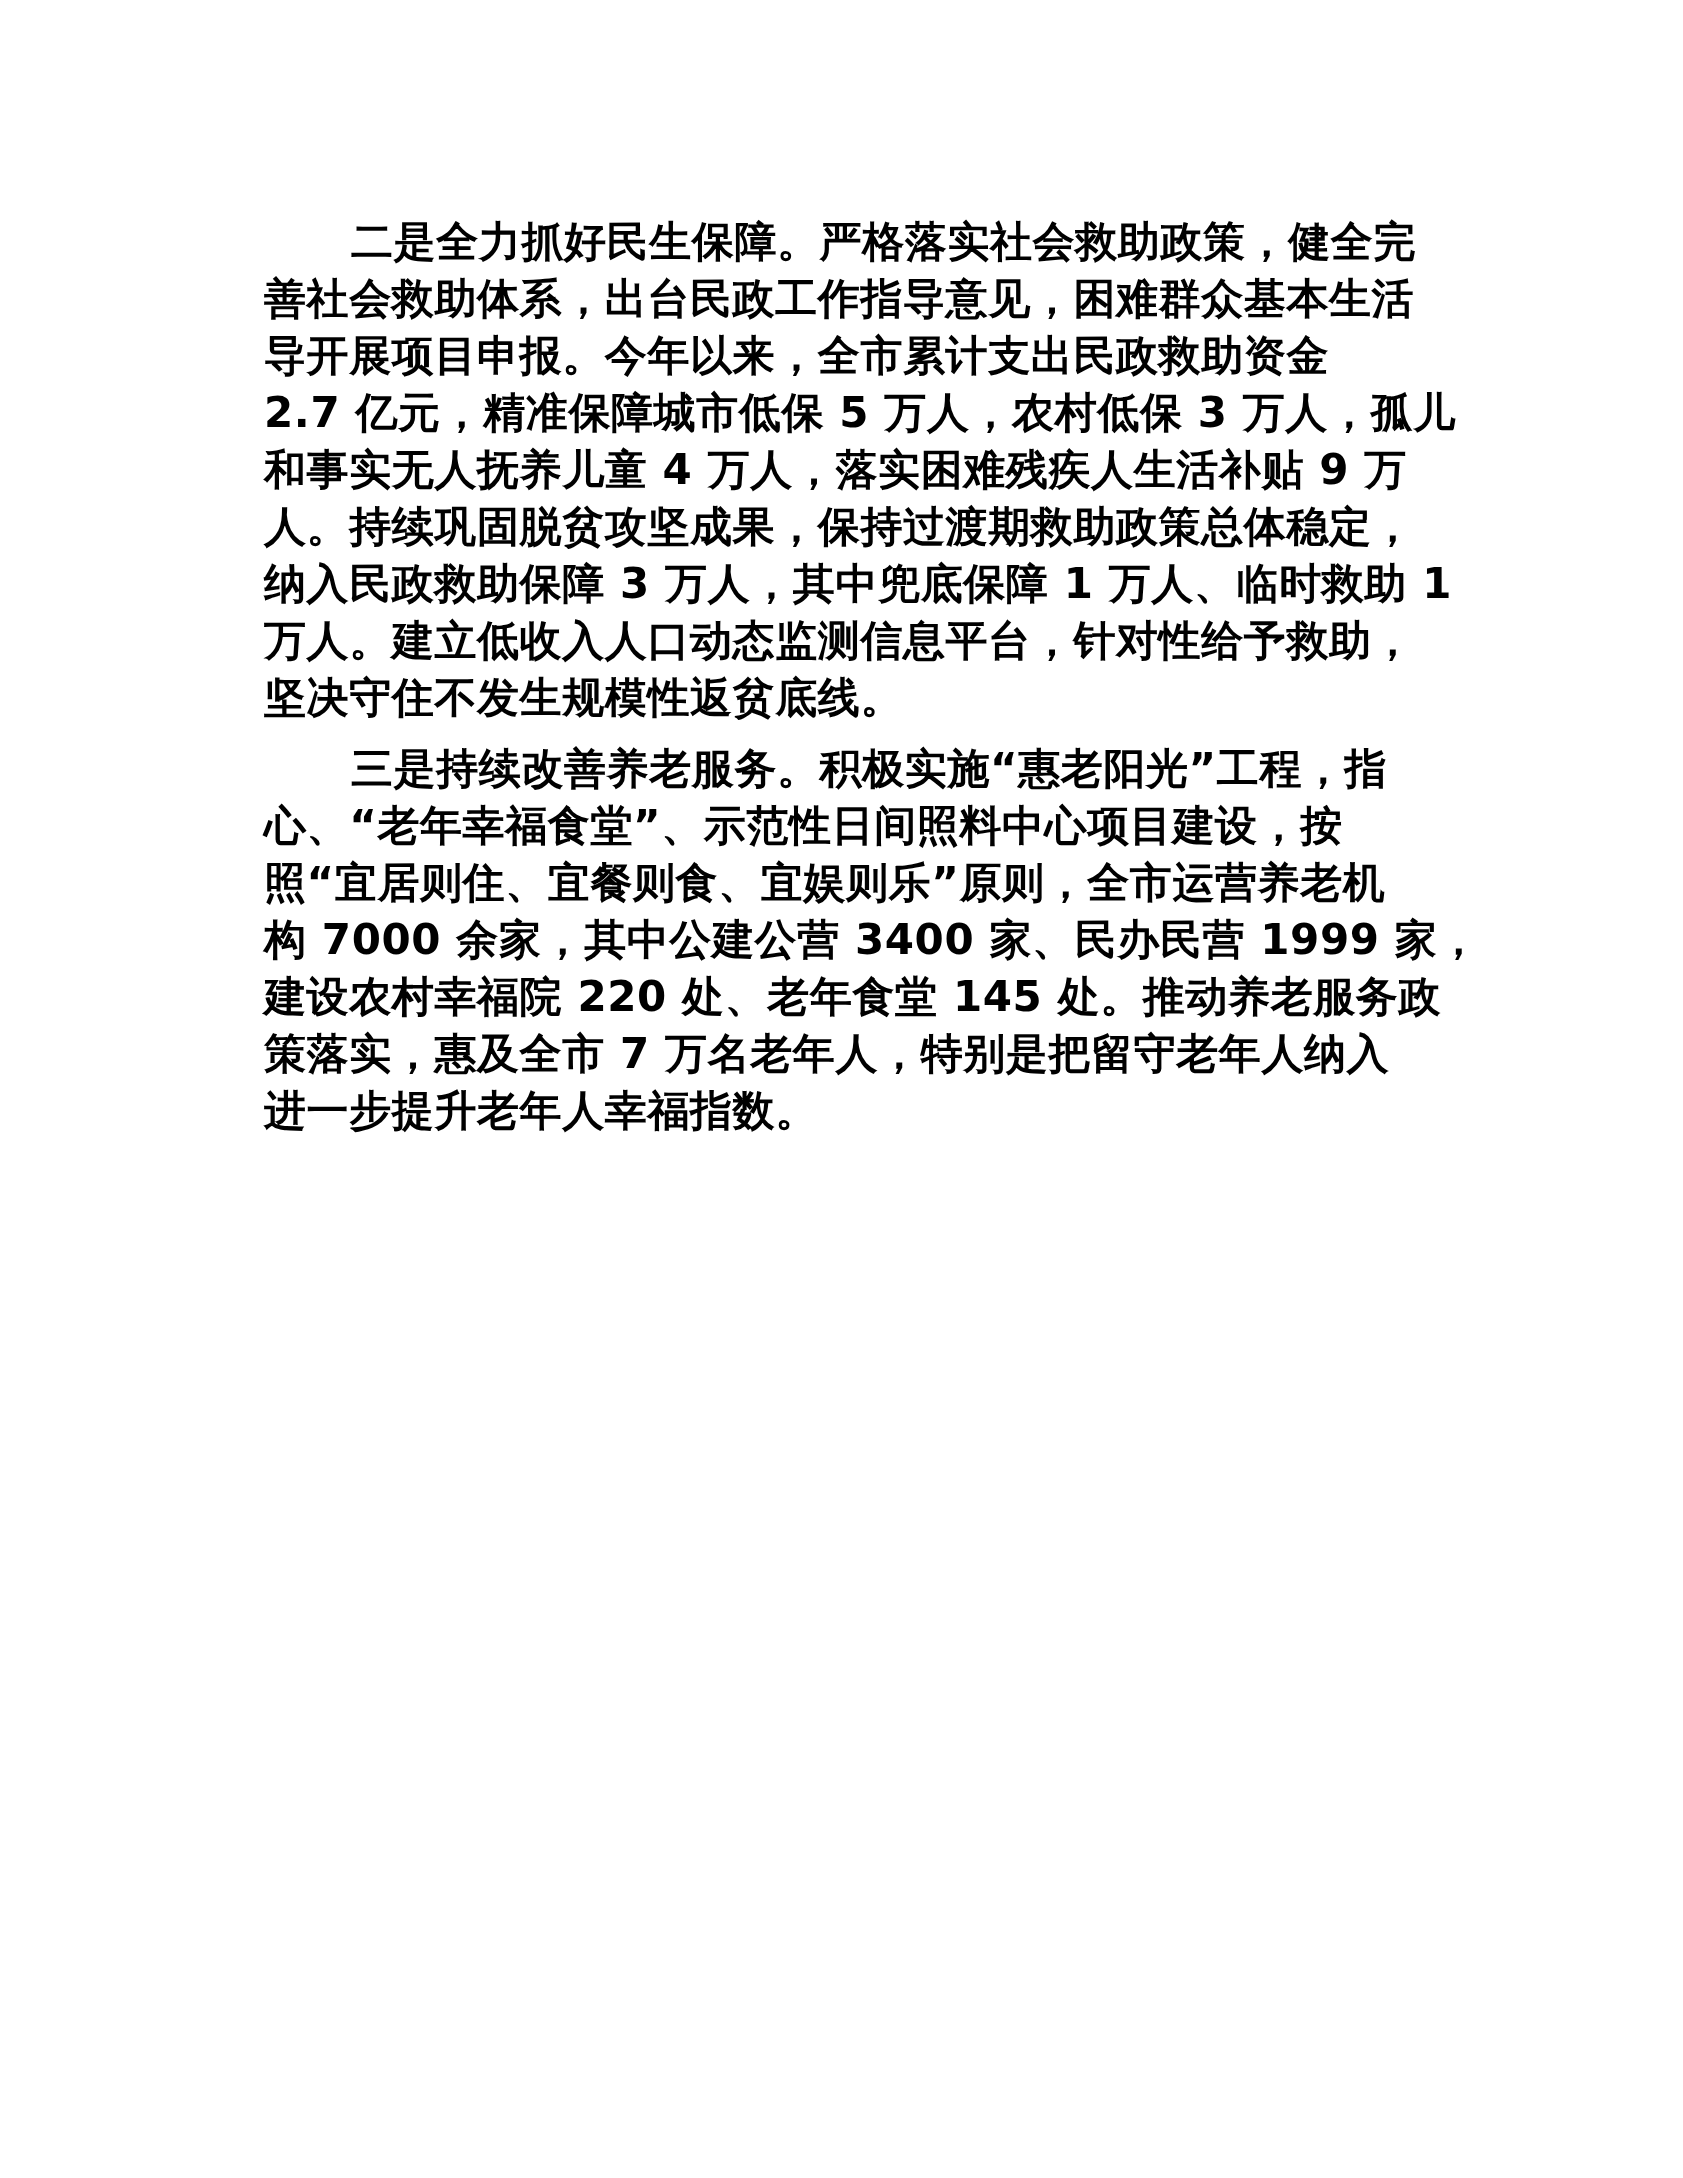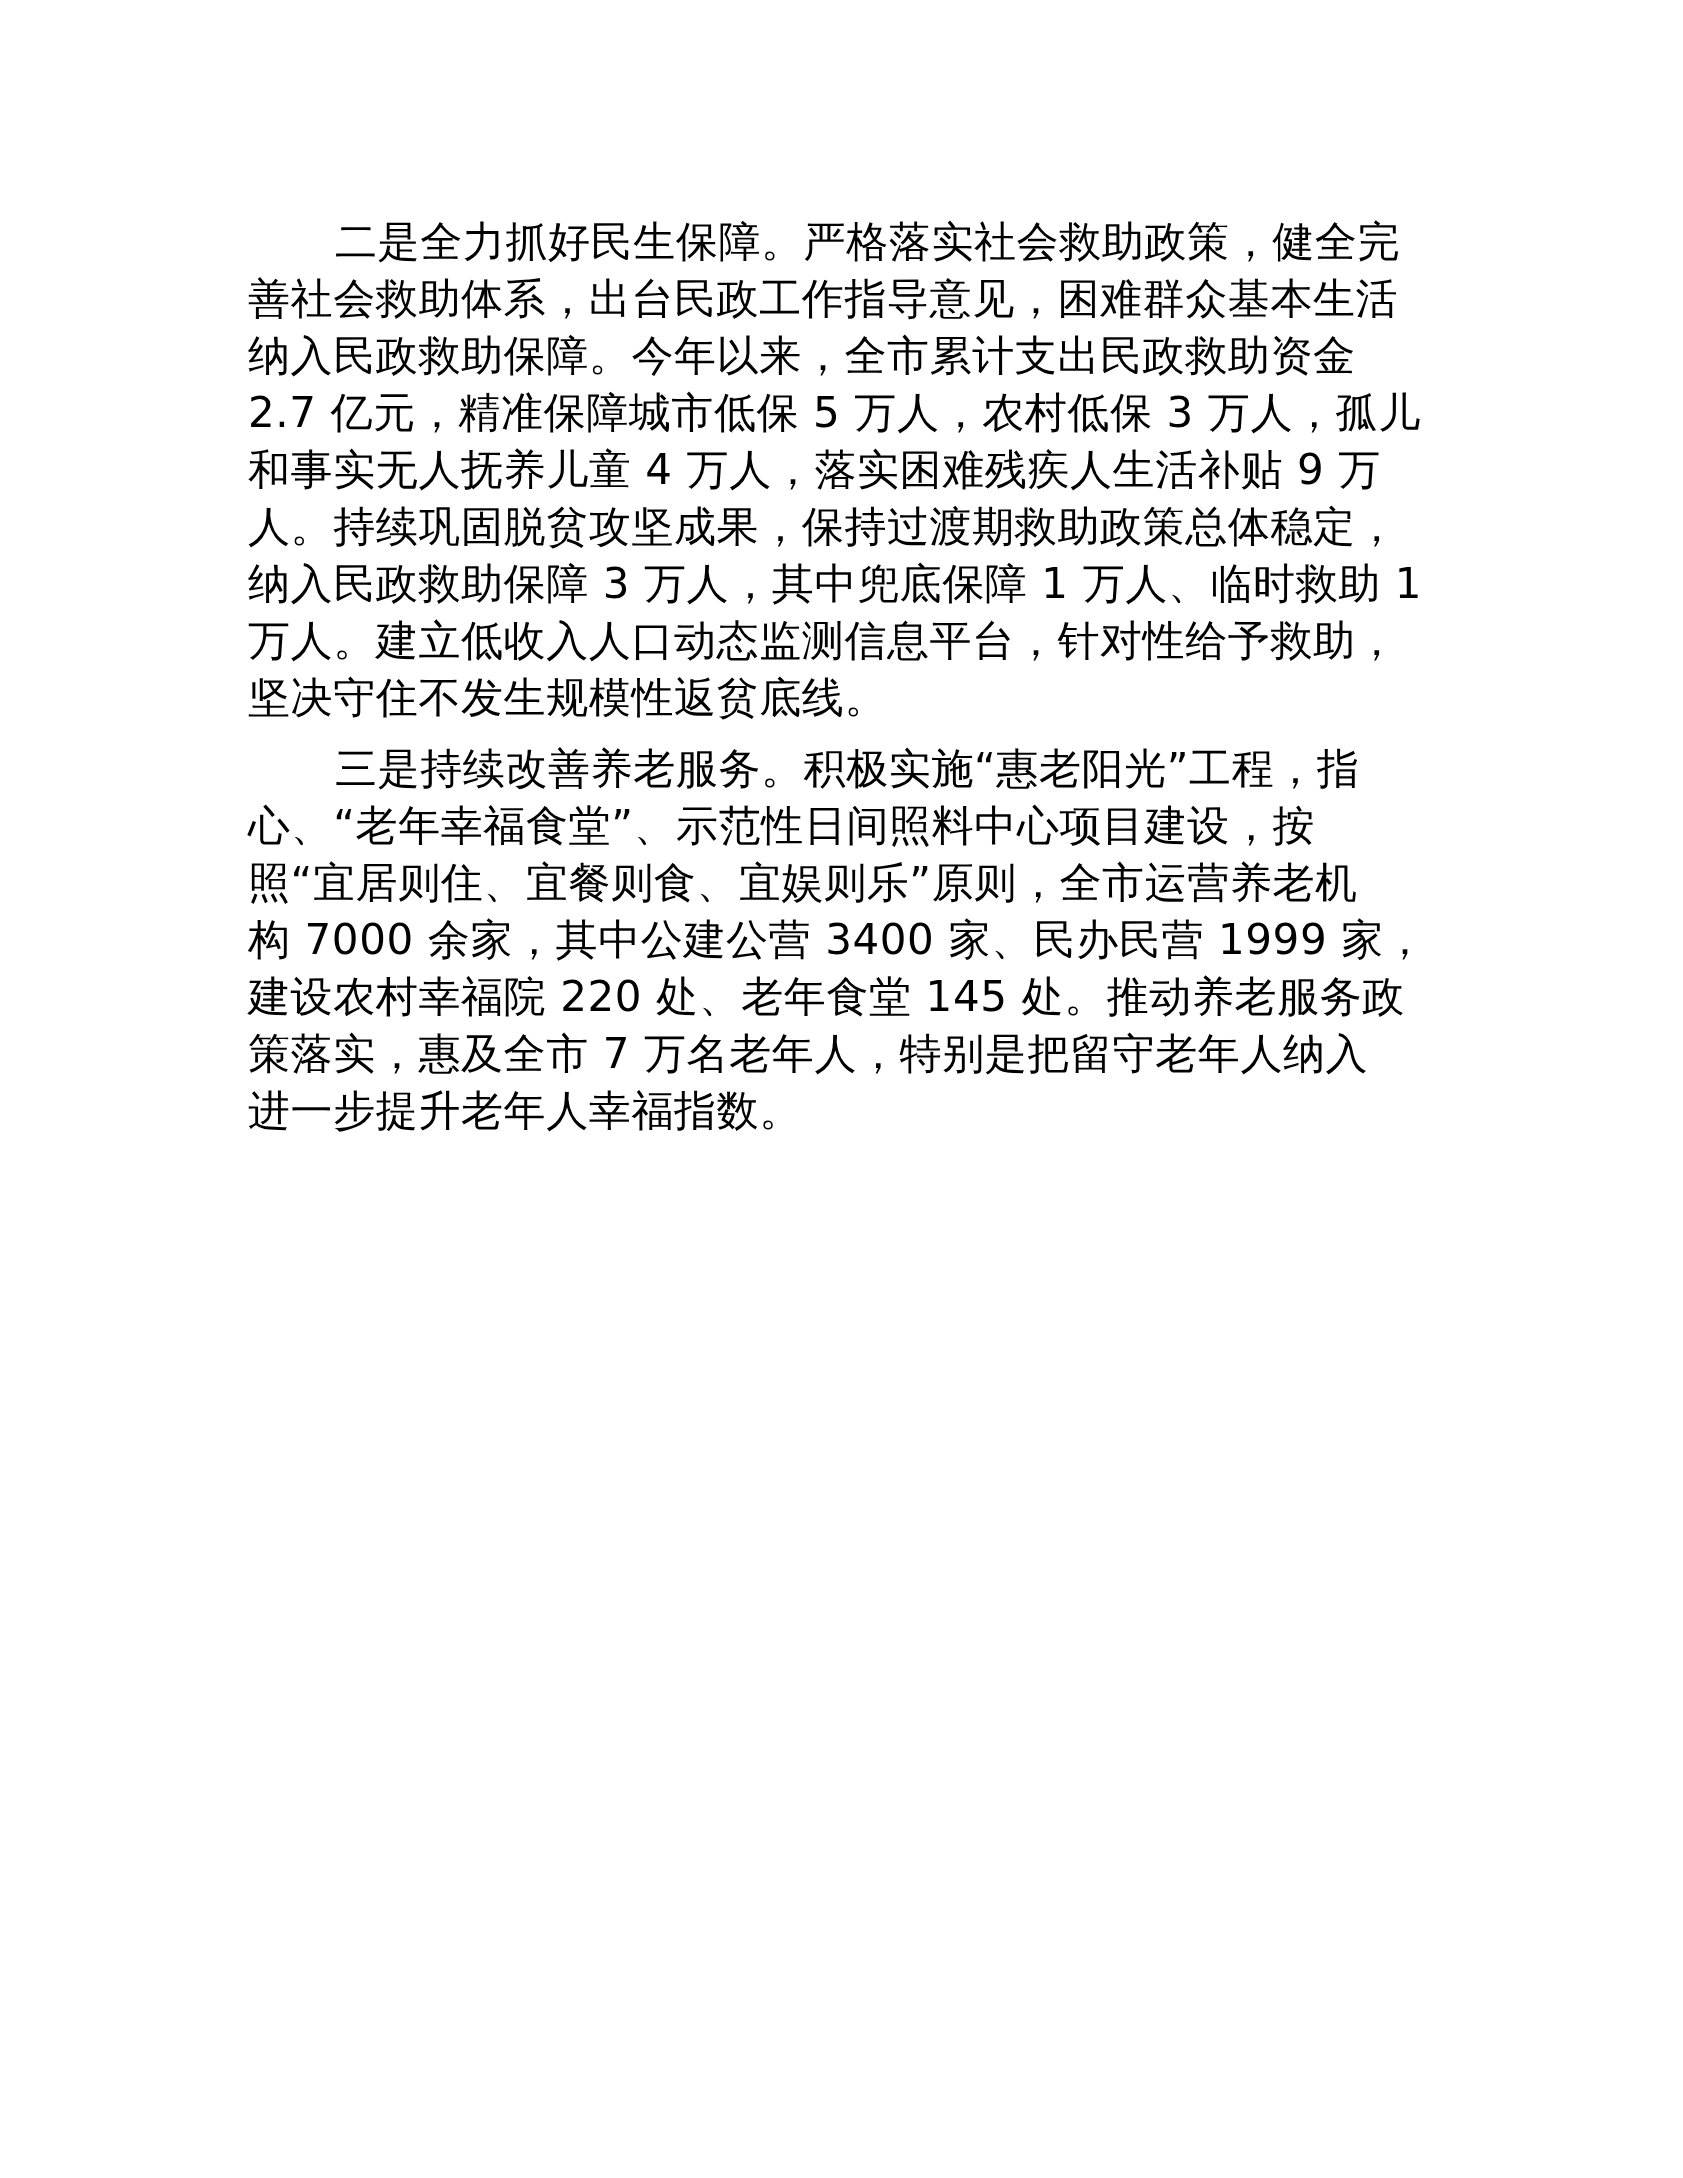--- a/index.html
+++ b/index.html
@@ -1,33 +1,33 @@
 <!DOCTYPE html>
 <html><head>
 <meta charset="utf-8">
 <style>
   html, body { margin:0; padding:0; background:#ffffff; }
   body { width:1683px; height:2178px; position:relative; overflow:hidden;
          font-family:"DejaVu Sans", "Liberation Sans", sans-serif; color:#000; }
-  .page { position:absolute; left:248px; top:213px; width:1188px; }
+  .page { position:absolute; left:264px; top:213px; width:1188px;font-weight:bold; }
   .para { margin:0 0 0 0; }
   .line { display:block; font-size:42px; line-height:57px; height:57px;
           white-space:nowrap; letter-spacing:0.6px; }
   .line.indent { padding-left:87px; }
   .para + .para { margin-top:14px; }
 </style>
 </head>
 <body>
 
 <div class="page">
 
   <div class="para">
     <span class="line indent">二是全力抓好民生保障。严格落实社会救助政策，健全完</span>
     <span class="line">善社会救助体系，出台民政工作指导意见，困难群众基本生活</span>
-    <span class="line">纳入民政救助保障。今年以来，全市累计支出民政救助资金</span>
+    <span class="line">导开展项目申报。今年以来，全市累计支出民政救助资金</span>
     <span class="line">2.7 亿元，精准保障城市低保 5 万人，农村低保 3 万人，孤儿</span>
     <span class="line">和事实无人抚养儿童 4 万人，落实困难残疾人生活补贴 9 万</span>
     <span class="line">人。持续巩固脱贫攻坚成果，保持过渡期救助政策总体稳定，</span>
     <span class="line">纳入民政救助保障 3 万人，其中兜底保障 1 万人、临时救助 1</span>
     <span class="line">万人。建立低收入人口动态监测信息平台，针对性给予救助，</span>
     <span class="line">坚决守住不发生规模性返贫底线。</span>
   </div>
 
   <div class="para">
     <span class="line indent">三是持续改善养老服务。积极实施“惠老阳光”工程，指</span>

